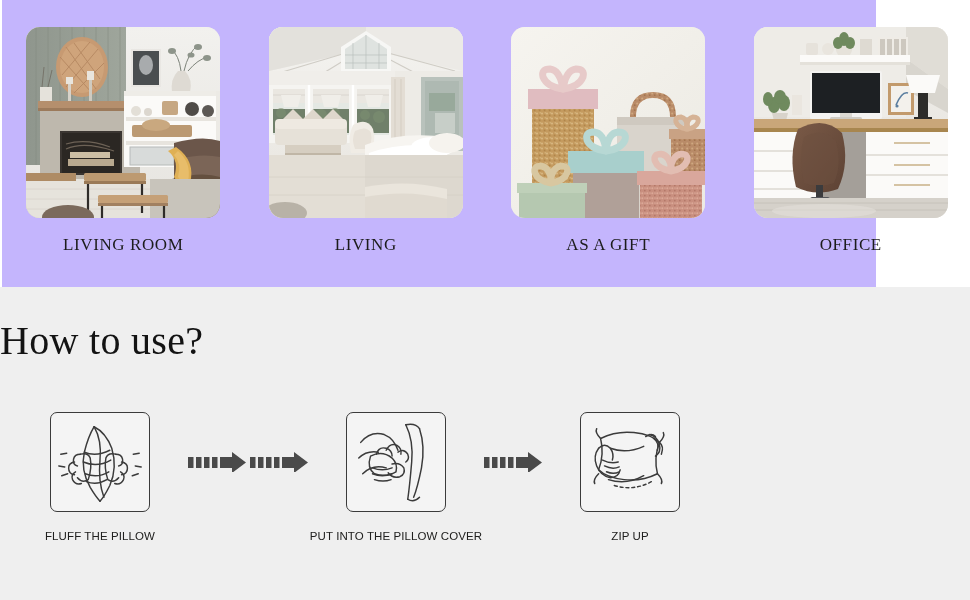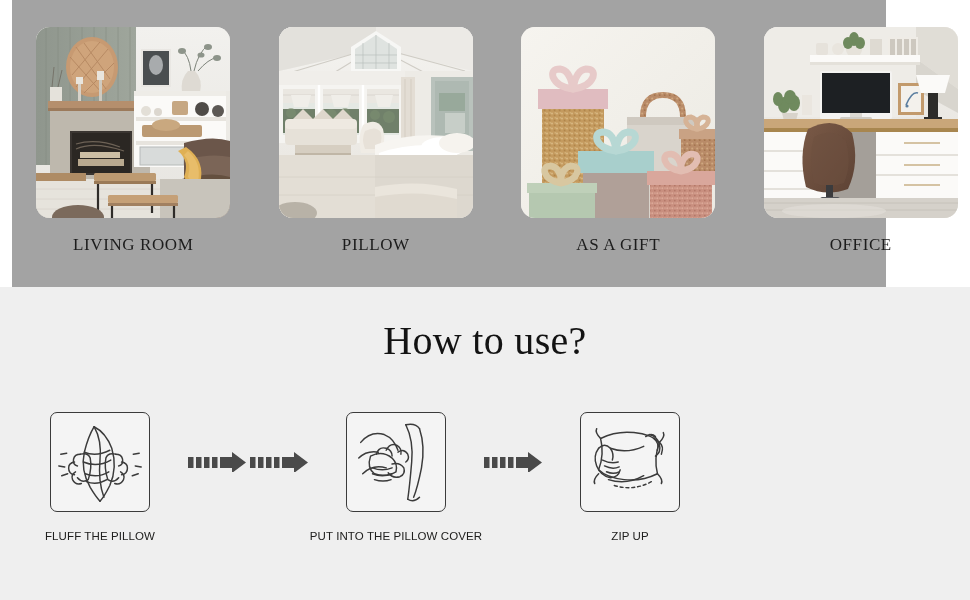--- a/index.html
+++ b/index.html
@@ -18,24 +18,24 @@
   #page {
     position: relative;
     width: 970px;
     height: 600px;
     background: #ffffff;
   }
 
   
   #rooms-section {
     position: absolute;
-    left: 12px; top: 0;
+    left: 2px; top: 0;
     width: 874px;
     height: 287px;
-    background: #a3a3a3;
+    background: #c4b5fd;
   }
 
   #rooms-row {
     position: absolute;
     left: 0; top: 27px;
     width: 970px;
     height: 230px;
     display: flex;
     justify-content: flex-start;
   }
@@ -74,21 +74,21 @@
     left: 0; top: 287px;
     width: 970px;
     height: 313px;
     background: #efefef;
   }
 
   #howto-title {
     position: absolute;
     left: 0; top: 30px;
     width: 970px;
-    text-align: center;
+    text-align: left;
     font-family: "Liberation Serif", serif;
     font-size: 40px;
     font-weight: 400;
     color: #131313;
     letter-spacing: 0.3px;
   }
 
   #steps-row {
     position: absolute;
     left: 0; top: 125px;
@@ -402,21 +402,21 @@
             <ellipse cx="16" cy="186" rx="22" ry="11" fill="#b8b2a7"></ellipse>
             <g stroke="#d4cec3" stroke-width="1" opacity=".7">
               <line x1="0" y1="150" x2="194" y2="150"></line>
                 <line x1="0" y1="168" x2="194" y2="168"></line>
             </g>
 
             <path d="M96 160 q42 -8 82 2 v29 h-82 z" fill="#eae5dc"></path>
             <path d="M96 170 q42 -8 82 2 v19 h-82 z" fill="#e0dad0"></path>
           </svg>
         </div>
-        <div class="room-label">PILLOW</div>
+        <div class="room-label">LIVING</div>
       </div>
 
       <div class="room-card">
         <div class="room-thumb">
           <svg viewBox="0 0 194 191" preserveAspectRatio="none" aria-hidden="true">
             <defs>
               <linearGradient id="gBg" x1="0" y1="0" x2="1" y2="1">
                 <stop offset="0" stop-color="#f6f4ef"></stop>
                   <stop offset="1" stop-color="#eceae3"></stop>
               </linearGradient>

